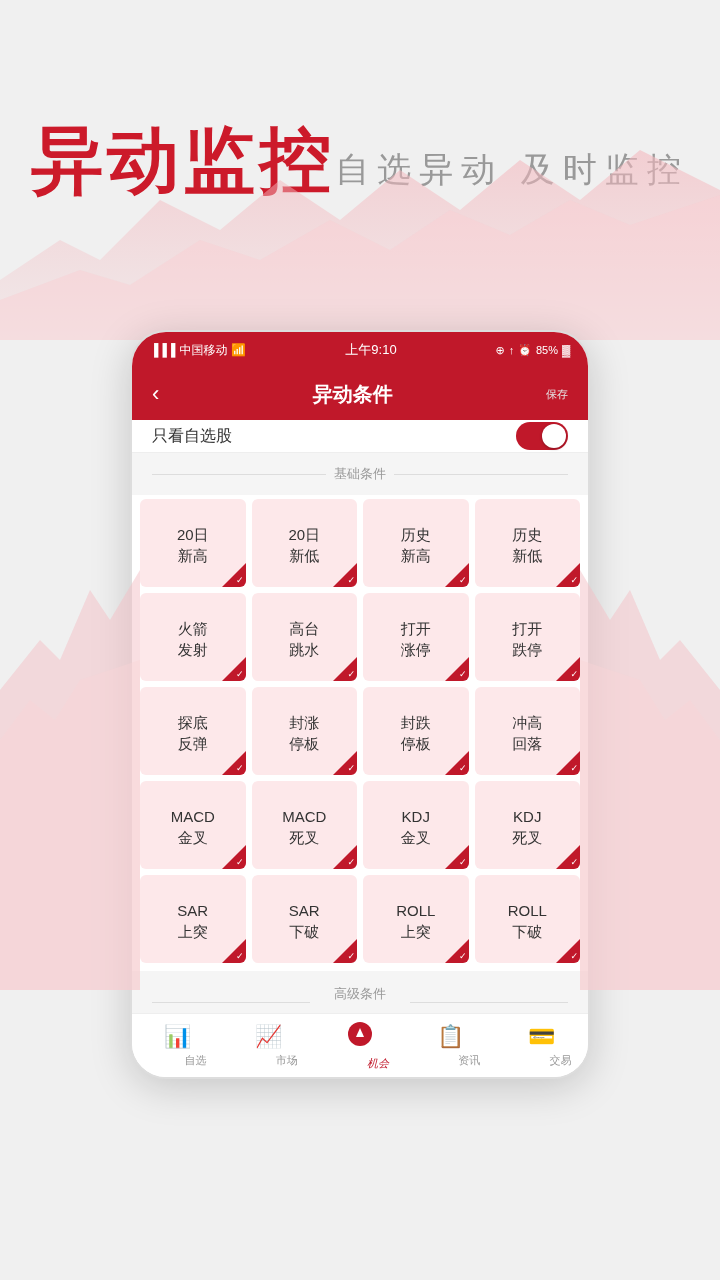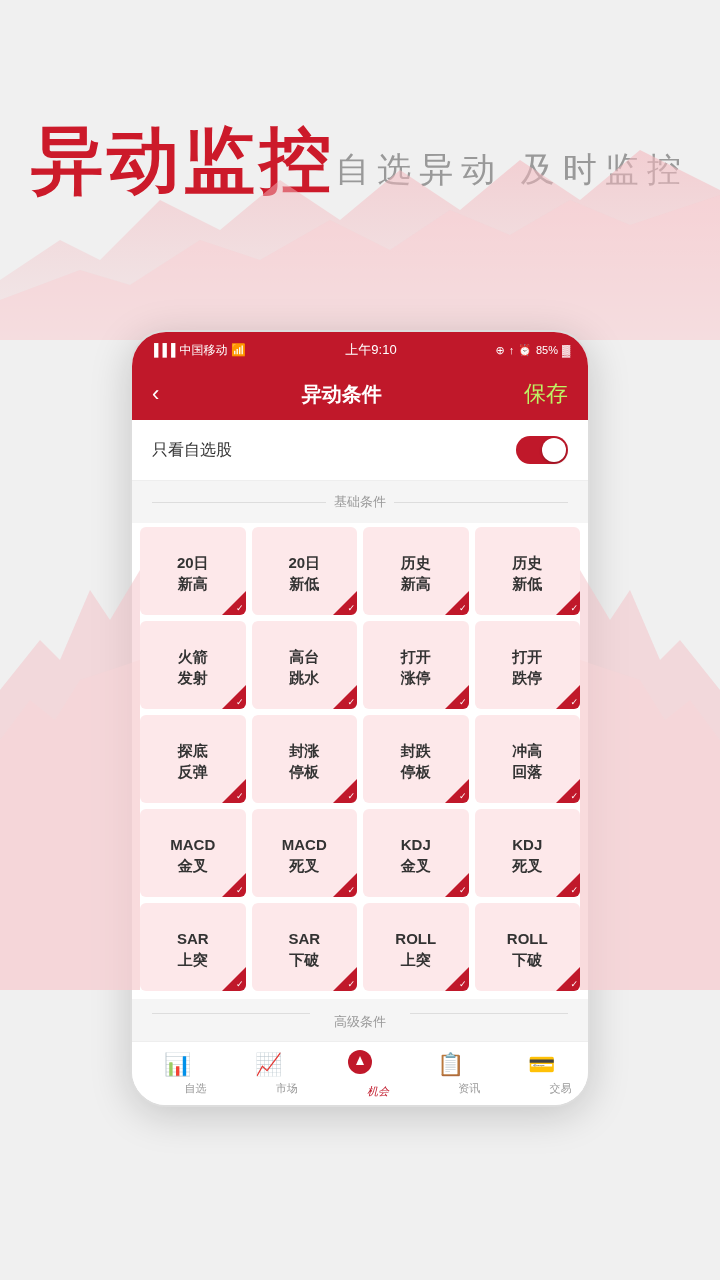--- a/index.html
+++ b/index.html
@@ -63,38 +63,38 @@
       font-weight: 300;
       cursor: pointer;
     }
     .header-title {
       color: #fff;
       font-size: 20px;
       font-weight: 600;
       font-family: Liberation Serif, serif;
     }
     .header-save {
-      color: #bef264;
-      font-size: 22px;
+      color: #e5e5e5;
+      font-size: 11px;
       cursor: pointer;
     }
 
     
     .content {
       background: #f5f5f5;
       padding: 0;
     }
 
     
     .toggle-row {
       background: #fff;
       display: flex;
       align-items: center;
       justify-content: space-between;
-      padding: 16px 20px;
+      padding: 2px 20px;
       border-bottom: 1px solid #eee;
     }
     .toggle-label {
       font-size: 16px;
       color: #333;
     }
     .toggle-switch {
       width: 52px;
       height: 28px;
       background: #c0182a;
@@ -151,21 +151,21 @@
       position: relative;
       min-height: 88px;
       cursor: pointer;
       overflow: hidden;
     }
     .grid-item-text {
       font-size: 15px;
       color: #333;
       text-align: center;
       line-height: 1.4;
-      font-weight: 700;
+      font-weight: 400;
     }
     .check-corner {
       position: absolute;
       bottom: 0;
       right: 0;
       width: 0;
       height: 0;
       border-style: solid;
       border-width: 0 0 24px 24px;
       border-color: transparent transparent #c0182a transparent;
@@ -176,21 +176,21 @@
       right: 2px;
       color: #fff;
       font-size: 9px;
       line-height: 1;
       z-index: 1;
     }
 
     
     .advanced-divider {
       display: flex;
-      align-items: flex-start;
+      align-items: flex-end;
       padding: 10px 20px;
       gap: 24px;
       background: #f5f5f5;
       margin-top: 6px;
     }
 
     
     .bottom-nav {
       background: #fff;
       border-top: 1px solid #eee;

